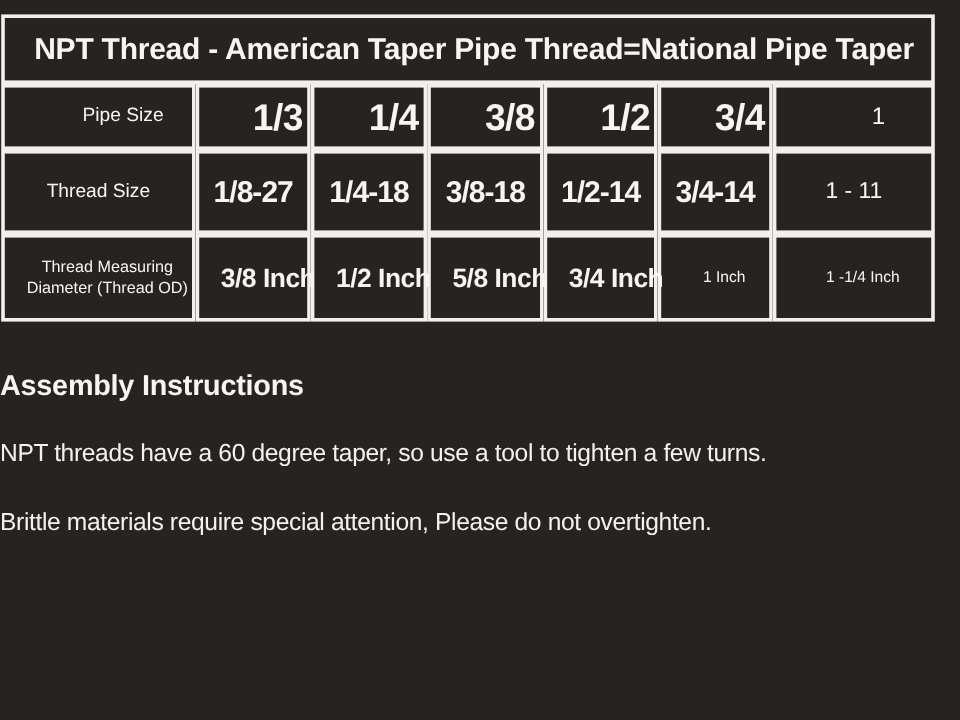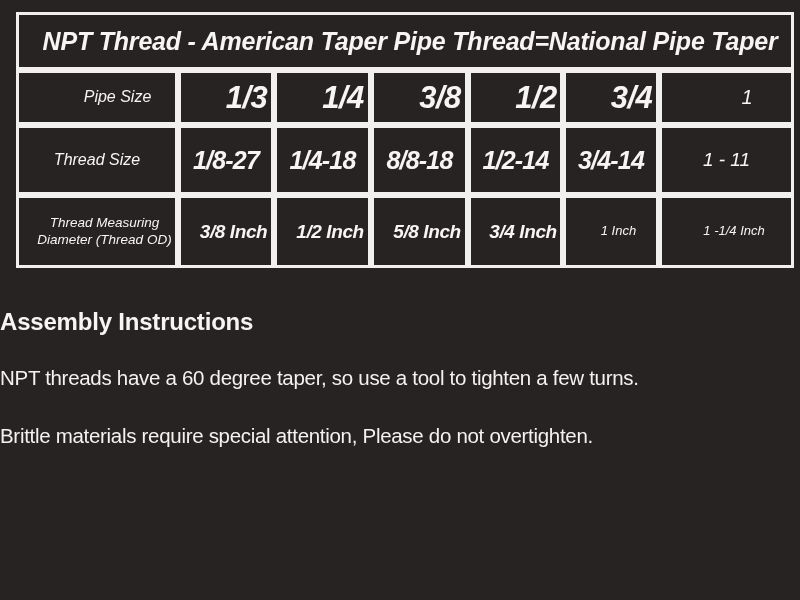--- a/index.html
+++ b/index.html
@@ -18,27 +18,26 @@
   .page {
     position: relative;
     width: 800px;
     height: 600px;
     box-sizing: border-box;
   }
 
   
   .spec-table {
     position: absolute;
-    left: 16px;
+    left: 1px;
     top: 12px;
     width: 778px;
     border-collapse: separate;
     border-spacing: 0;
     table-layout: fixed;
-    font-style: italic;
   }
 
   .spec-table td {
     border: 3px solid #f2f0ee;
     background: #272322;
     color: #f7f5f3;
     text-align: center;
     vertical-align: middle;
     padding: 2px 3px;
     box-sizing: border-box;
@@ -87,21 +86,21 @@
     letter-spacing: -0.8px;
     white-space: nowrap;
   }
   .v-thread.plain {
     font-size: 19px;
     font-weight: normal;
     letter-spacing: 0;
   }
 
   .v-diam {
-    font-size: 19px;
+    font-size: 22px;
     font-weight: bold;
     letter-spacing: -0.4px;
     white-space: nowrap;
   }
   .v-diam.plain {
     font-size: 13px;
     font-weight: normal;
     letter-spacing: 0;
   }
 
@@ -171,21 +170,21 @@
         <td class="v-pipe">3/8</td>
         <td class="v-pipe">1/2</td>
         <td class="v-pipe">3/4</td>
         <td class="v-pipe plain">1</td>
       </tr>
 
       <tr class="r-thread">
         <td class="row-label">Thread Size</td>
         <td class="v-thread">1/8-27</td>
         <td class="v-thread">1/4-18</td>
-        <td class="v-thread">8/8-18</td>
+        <td class="v-thread">3/8-18</td>
         <td class="v-thread">1/2-14</td>
         <td class="v-thread">3/4-14</td>
         <td class="v-thread plain">1 - 11</td>
       </tr>
 
       <tr class="r-diam">
         <td class="row-label small">
           <span>Thread Measuring</span><br>
           <span>Diameter (Thread OD)</span>
         </td>

